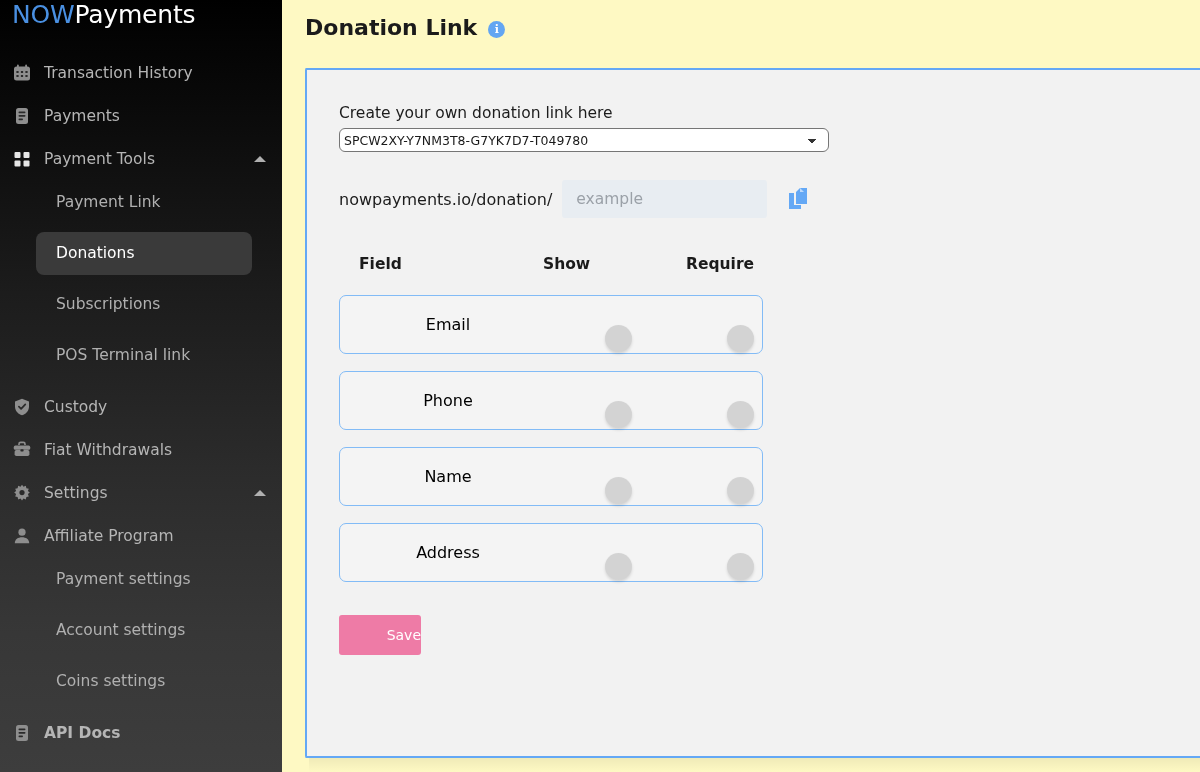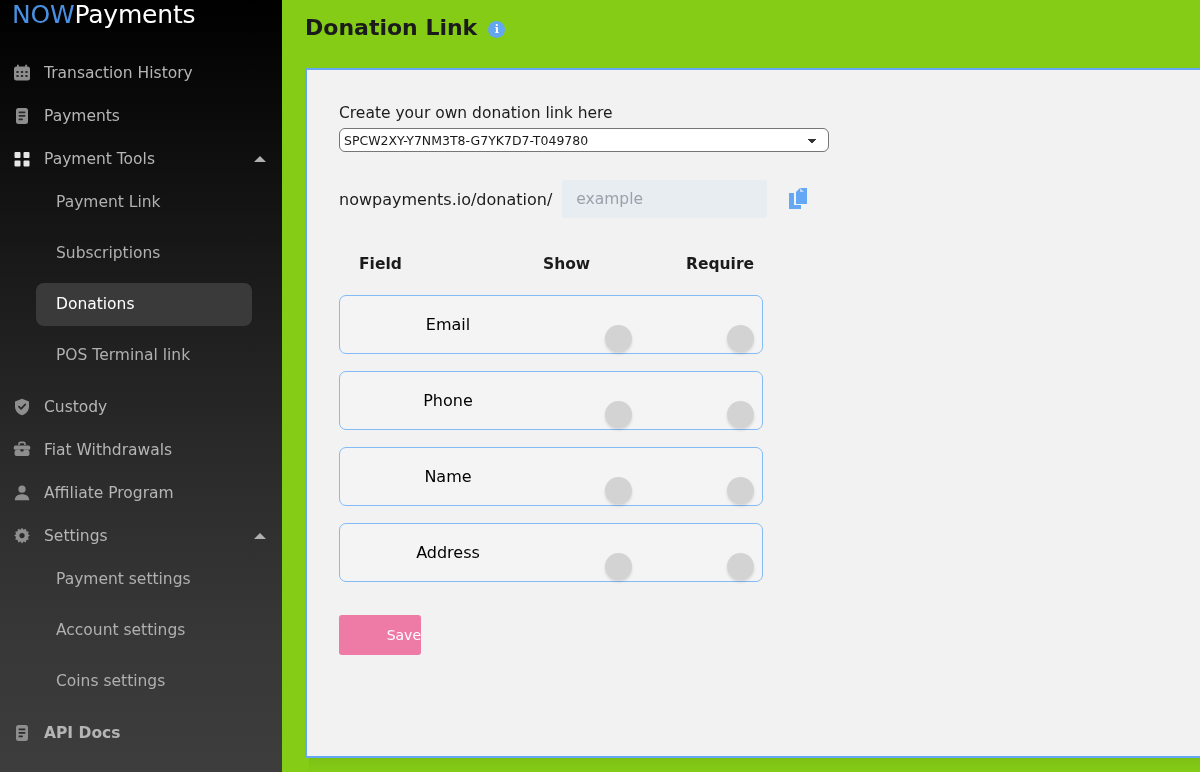--- a/index.html
+++ b/index.html
@@ -54,21 +54,21 @@
     border-radius: 8px;
   }
   .sub-item.active { background: #3a3a3a; color: #ffffff; }
   .spacer-flex { flex: 1 1 auto; }
   #sidebar .nav { display: flex; flex-direction: column; height: calc(100% - 58px); }
   .api-docs { margin-bottom: 11px; font-weight: bold; }
 
   
   #main {
     flex: 1 1 auto; height: 772px; position: relative;
-    background: #84cc16; overflow: hidden;
+    background: #fef9c3; overflow: hidden;
   }
   .page-title {
     display: flex; align-items: center;
     font-size: 22px; font-weight: bold; color: #1b1b1b;
     padding: 15px 0 0 23px;
   }
   .info-icon {
     width: 17px; height: 17px; border-radius: 50%;
     background: #63a6f2; margin-left: 11px; margin-top: 3px;
     display: inline-flex; align-items: center; justify-content: center;
@@ -227,25 +227,25 @@
               <rect x="10.5" y="10.5" width="6" height="6" rx="1" fill="#e6e6e6"></rect>
             </svg>
         </span>
         <span class="nav-label">Payment Tools</span>
         <span class="caret"></span>
       </div>
 
       <div class="sub-item">
         <span>Payment Link</span>
       </div>
-      <div class="sub-item">
-        <span>Subscriptions</span>
-      </div>
       <div class="sub-item active">
         <span>Donations</span>
+      </div>
+      <div class="sub-item">
+        <span>Subscriptions</span>
       </div>
       <div class="sub-item">
         <span>POS Terminal link</span>
       </div>
 
       <div class="nav-item">
         <span class="ico">
           <svg width="18" height="18" viewBox="0 0 18 18">
               <path d="M9 0.8 L16 3.4 V8.6 C16 13 12.9 16.2 9 17.3 C5.1 16.2 2 13 2 8.6 V3.4 Z" fill="#8e8e8e"></path>
               <path d="M5.9 8.6 L8.1 10.8 L12.3 6.3" stroke="#2a2a2a" stroke-width="1.7" fill="none" stroke-linecap="round" stroke-linejoin="round"></path>
@@ -262,36 +262,36 @@
               <rect x="1.6" y="9" width="14.8" height="6" rx="1.8" fill="#8e8e8e"></rect>
               <rect x="7.4" y="8.3" width="3.2" height="2.2" rx="0.7" fill="#2a2a2a"></rect>
             </svg>
         </span>
         <span class="nav-label">Fiat Withdrawals</span>
       </div>
 
       <div class="nav-item">
         <span class="ico">
           <svg width="18" height="18" viewBox="0 0 18 18">
+              <path d="M9 0.8 l1.5 1.9 2.3-0.9 0.6 2.4 2.4 0.6 -0.9 2.3 1.9 1.5 -1.9 1.5 0.9 2.3 -2.4 0.6 -0.6 2.4 -2.3-0.9 -1.5 1.9 -1.5-1.9 -2.3 0.9 -0.6-2.4 -2.4-0.6 0.9-2.3 -1.9-1.5 1.9-1.5 -0.9-2.3 2.4-0.6 0.6-2.4 2.3 0.9 Z" fill="#8e8e8e"></path>
+              <circle cx="9" cy="8.6" r="2.6" fill="#2a2a2a"></circle>
+            </svg>
+        </span>
+        <span class="nav-label">Settings</span>
+        <span class="caret"></span>
+      </div>
+
+      <div class="nav-item">
+        <span class="ico">
+          <svg width="18" height="18" viewBox="0 0 18 18">
               <circle cx="9" cy="5.2" r="3.6" fill="#8e8e8e"></circle>
               <path d="M1.8 16.2 C1.8 12.2 5 10.2 9 10.2 C13 10.2 16.2 12.2 16.2 16.2 Z" fill="#8e8e8e"></path>
             </svg>
         </span>
         <span class="nav-label">Affiliate Program</span>
-      </div>
-
-      <div class="nav-item">
-        <span class="ico">
-          <svg width="18" height="18" viewBox="0 0 18 18">
-              <path d="M9 0.8 l1.5 1.9 2.3-0.9 0.6 2.4 2.4 0.6 -0.9 2.3 1.9 1.5 -1.9 1.5 0.9 2.3 -2.4 0.6 -0.6 2.4 -2.3-0.9 -1.5 1.9 -1.5-1.9 -2.3 0.9 -0.6-2.4 -2.4-0.6 0.9-2.3 -1.9-1.5 1.9-1.5 -0.9-2.3 2.4-0.6 0.6-2.4 2.3 0.9 Z" fill="#8e8e8e"></path>
-              <circle cx="9" cy="8.6" r="2.6" fill="#2a2a2a"></circle>
-            </svg>
-        </span>
-        <span class="nav-label">Settings</span>
-        <span class="caret"></span>
       </div>
 
       <div class="sub-item">
         <span>Payment settings</span>
       </div>
       <div class="sub-item">
         <span>Account settings</span>
       </div>
       <div class="sub-item">
         <span>Coins settings</span>

